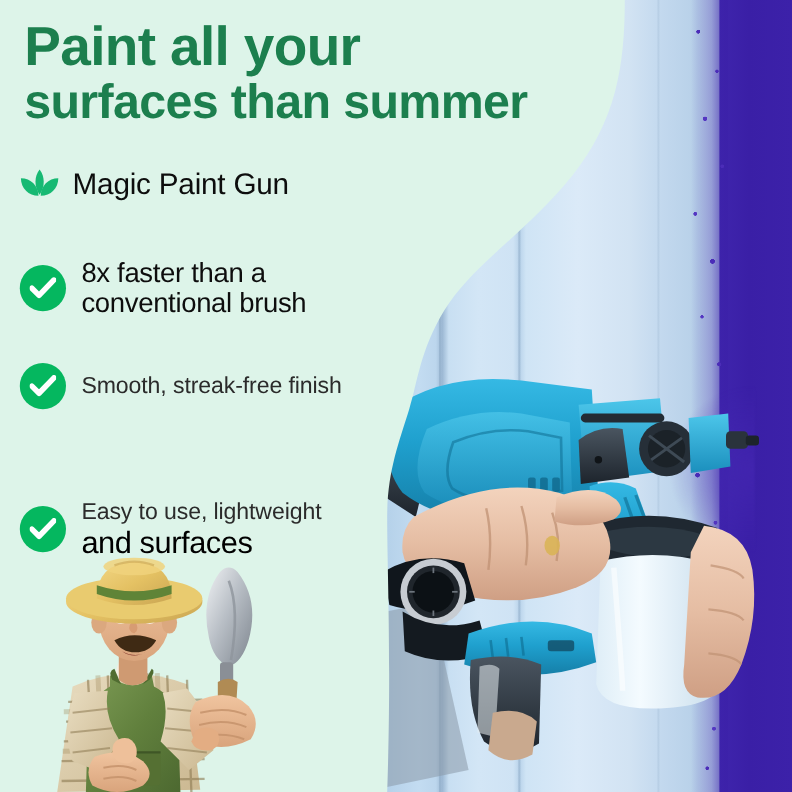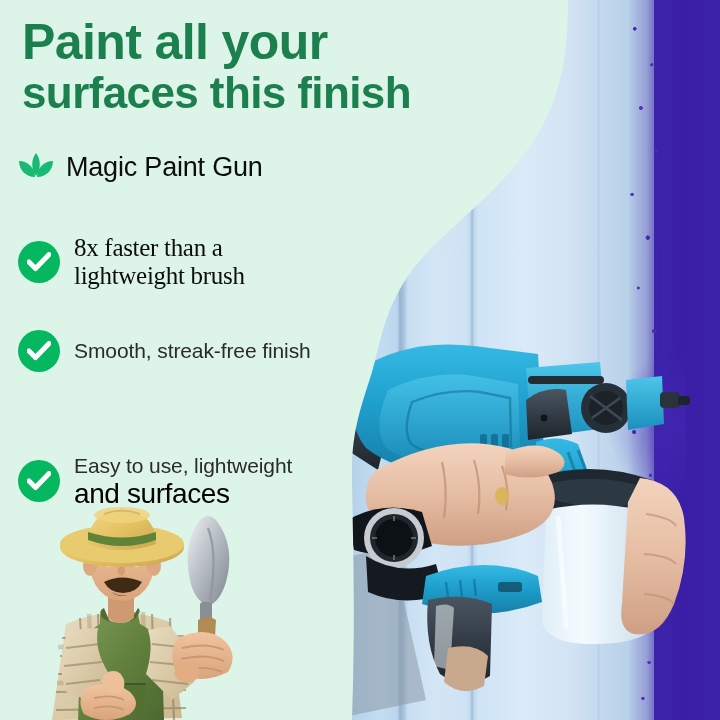--- a/index.html
+++ b/index.html
@@ -104,40 +104,40 @@
     color:#1c7f4e;
     font-weight:bold;
     line-height:.98;
     letter-spacing:-.6px;
   }
   .headline .l1 { display:block; font-size:50px; }
   .headline .l2 { display:block; font-size:44px; margin-top:4px; }
 
   .brand-row {
     position:absolute; left:18px; top:152px;
-    display:flex; gap:12px;
+    display:flex; align-items:center; gap:12px;
   }
   .brand-name { font-size:27px; color:#0d0d0d; letter-spacing:-.2px; }
 
   .bullet {
     position:absolute; left:18px;
     display:flex; align-items:center; gap:14px;
   }
   .b1 { top:234px; }
   .b2 { top:330px; }
   .b3 { top:454px; }
 
   .check {
     flex:0 0 auto; width:42px; height:42px; border-radius:50%;
     background:#05b75f; position:relative;
   }
   .check svg { position:absolute; left:9px; top:11px; }
 
   .btext { line-height:1.12; }
-  .btext .big   { display:block; font-size:25px; color:#0d0d0d; letter-spacing:-.3px;font-family:Liberation Serif, serif; }
+  .btext .big   { display:block; font-size:25px; color:#0d0d0d; letter-spacing:-.3px; }
   .btext .small { display:block; font-size:21px; color:#2b2b2b; letter-spacing:-.1px; }
   .btext .xbig  { display:block; font-size:28px; color:#000; letter-spacing:-.4px; }
 
   
   .mascot { position:absolute; left:28px; top:502px; width:232px; height:218px; }
 </style>
 </head>
 <body>
 
 <div id="ad">
@@ -269,41 +269,41 @@
              C382 318, 380 346, 372 372
              C362 404, 352 430, 352 470
              C352 520, 356 600, 352 720
              L0 720 Z" fill="#ddf4e9"></path>
   </svg>
 
   <div class="content">
 
     <div class="headline">
       <span class="l1">Paint all your</span>
-      <span class="l2">surfaces this finish</span>
+      <span class="l2">surfaces than summer</span>
     </div>
 
     <div class="brand-row">
       <svg width="36" height="30" viewBox="0 0 36 30">
         <path d="M18 1 C23 7, 23 17, 18 24 C13 17, 13 7, 18 1 Z" fill="#17b973"></path>
         <path d="M1 9 C10 9, 17 16, 17 25 C8 25, 1 18, 1 9 Z" fill="#17b973"></path>
         <path d="M35 9 C35 18, 28 25, 19 25 C19 16, 26 9, 35 9 Z" fill="#17b973"></path>
       </svg>
       <span class="brand-name">Magic Paint Gun</span>
     </div>
 
     <div class="bullet b1">
       <span class="check">
         <svg width="24" height="20" viewBox="0 0 24 20">
           <path d="M2 10 L8.5 16.5 L22 2.5" stroke="#fff" stroke-width="5" stroke-linecap="round" stroke-linejoin="round" fill="none"></path>
         </svg>
       </span>
       <span class="btext">
         <span class="big">8x faster than a</span>
-        <span class="big">lightweight brush</span>
+        <span class="big">conventional brush</span>
       </span>
     </div>
 
     <div class="bullet b2">
       <span class="check">
         <svg width="24" height="20" viewBox="0 0 24 20">
           <path d="M2 10 L8.5 16.5 L22 2.5" stroke="#fff" stroke-width="5" stroke-linecap="round" stroke-linejoin="round" fill="none"></path>
         </svg>
       </span>
       <span class="btext">

